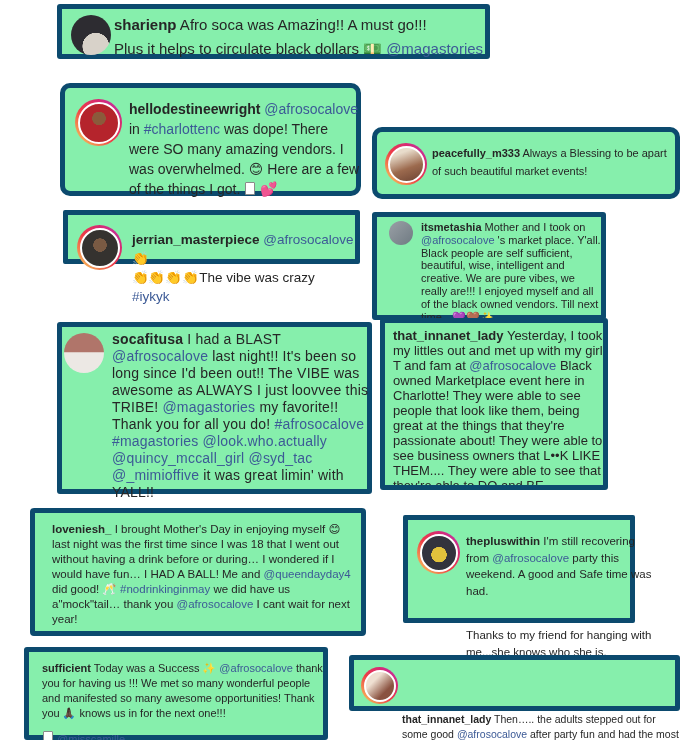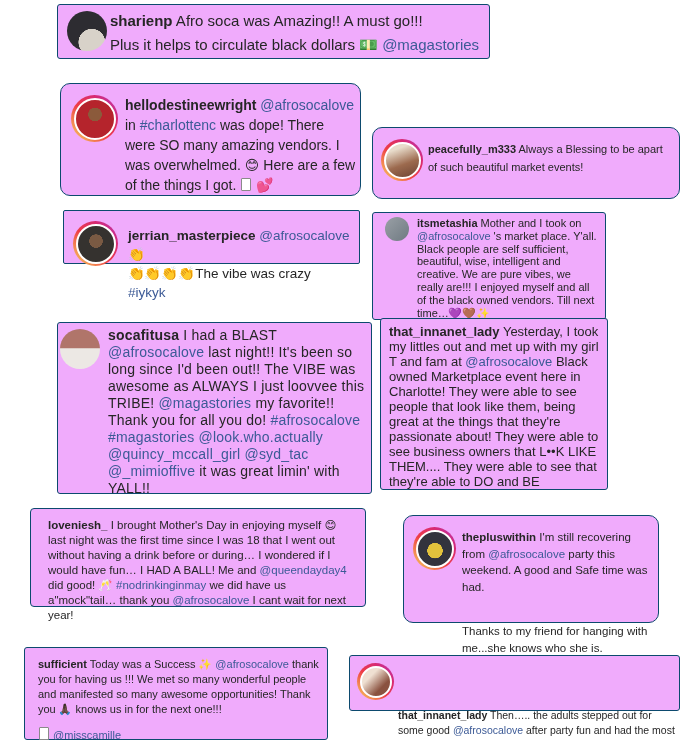--- a/index.html
+++ b/index.html
@@ -3,21 +3,21 @@
 <meta charset="utf-8">
 <style>
   html,body{margin:0;padding:0;}
   body{
     width:683px;height:740px;position:relative;overflow:hidden;
     background:#ffffff;color:#262626;
     font-family:"Liberation Sans","DejaVu Sans",sans-serif;
     -webkit-font-smoothing:antialiased;
   }
   .card{
-    position:absolute;background:#f0abfc;border:1px solid #0c4a6e;
+    position:absolute;background:#86efac;border:5px solid #0c4a6e;
     box-sizing:border-box;
   }
   .card .body{position:absolute;}
   .card p{margin:0;padding:0;}
   .username{font-weight:bold;color:#262626;}
   .link{color:#3c5a96;}
   .emoji{font-family:"DejaVu Sans",sans-serif;}
   .tofu{
     display:inline-block;width:8px;height:11px;border:1px solid #8a8a8a;
     border-radius:1px;vertical-align:-1px;margin:0 1px;background:#fff;
@@ -53,24 +53,24 @@
   .c5 .avatar{left:12px;top:4px;width:24px;height:24px;background:linear-gradient(135deg,#9aa0a6,#6f7a82);}
   .c5 .body{left:44px;top:4px;width:182px;font-size:11px;line-height:12.8px;}
 
   .c6{left:57px;top:322px;width:315px;height:172px;border-radius:3px;}
   .c6 .avatar{left:2px;top:6px;width:40px;height:40px;background:linear-gradient(180deg,#b0756a 0 48%,#ece8e4 49%);}
   .c6 .body{left:50px;top:4px;width:260px;font-size:14px;line-height:17px;letter-spacing:0.2px;}
 
   .c7{left:380px;top:318px;width:228px;height:172px;border-radius:3px;overflow:hidden;}
   .c7 .body{left:8px;top:5px;width:212px;font-size:13px;line-height:15px;}
 
-  .c8{left:30px;top:508px;width:336px;height:99px;border-radius:4px;}
+  .c8{left:30px;top:508px;width:336px;height:128px;border-radius:4px;}
   .c8 .body{left:17px;top:9px;width:306px;font-size:11.5px;line-height:15px;}
 
-  .c9{left:403px;top:515px;width:256px;height:108px;border-radius:10px;}
+  .c9{left:403px;top:515px;width:232px;height:108px;border-radius:2px;}
   .c9 .ring{left:9px;top:11px;width:43px;height:43px;}
   .c9 .avatar{background:radial-gradient(circle at 50% 55%,#e3c23c 0 30%,#33333d 31%);}
   .c9 .body{left:58px;top:13px;width:192px;font-size:11.5px;line-height:16.5px;}
   .c9 .body p + p{margin-top:28px;}
 
   .c10{left:24px;top:647px;width:304px;height:93px;border-radius:3px;}
   .c10 .body{left:13px;top:9px;width:281px;font-size:11px;line-height:15px;}
   .c10 .body p + p{margin-top:10px;}
 
   .c11{left:349px;top:655px;width:331px;height:56px;border-radius:3px;}

